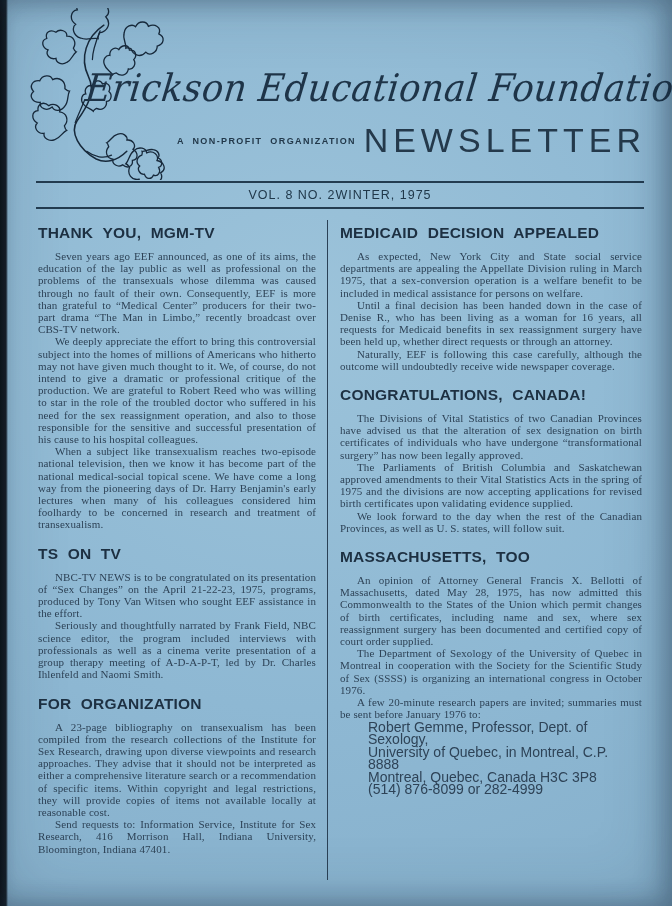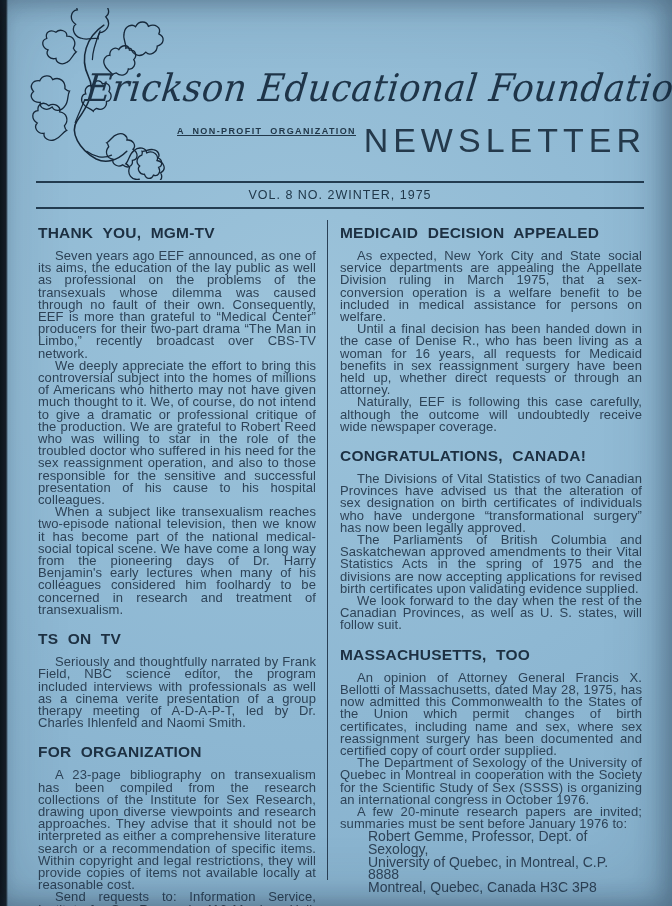--- a/index.html
+++ b/index.html
@@ -40,24 +40,24 @@
     font-family:"DejaVu Serif", serif;
     font-style:italic;
     font-size:38px;
     color:#1e3448;
     white-space:nowrap;
     transform:scaleX(.93) skewX(-7deg);
     transform-origin:left center;
     letter-spacing:.5px;
   }
   .nonprofit{
-    position:absolute;left:177px;top:126px;
+    position:absolute;left:177px;top:136px;
     font-size:9px;font-weight:bold;
     letter-spacing:1.4px;word-spacing:4px;
-    color:#22384a;white-space:nowrap;text-decoration:underline;
+    color:#22384a;white-space:nowrap;
   }
   .newsletter{
     position:absolute;right:26px;top:122px;
     font-size:34px;font-weight:400;
     letter-spacing:5px;
     color:#24394b;white-space:nowrap;
     transform:scaleY(.96);transform-origin:right top;
   }
   .rule{position:absolute;left:36px;right:28px;height:2px;background:var(--rule,#233c50);}
   .rule-top{top:181px;}
@@ -85,24 +85,25 @@
   h2.article-heading{
     margin:14px 0 8px 0;
     font-size:15.5px;font-weight:bold;
     letter-spacing:.2px;word-spacing:5px;
     color:var(--heading-ink,#1d3042);
     white-space:nowrap;
   }
   .col article:first-child h2.article-heading{margin-top:2px;}
   p.article-paragraph{
     margin:0;
-    font-size:13px;line-height:12.2px;
+    font-size:11px;line-height:12.2px;
     text-align:justify;text-indent:17px;
     letter-spacing:.1px;
     color:var(--ink,#2e4357);
+    font-family:Liberation Serif, serif;
   }
   .address-block{
     margin:0 0 0 28px;
     font-size:14px;line-height:12.6px;
     color:var(--ink,#2e4357);
   }
 </style>
 </head>
 <body>
 
@@ -153,20 +154,21 @@
 
       <article>
         <h2 class="article-heading">THANK YOU, MGM-TV</h2>
         <p class="article-paragraph">Seven years ago EEF announced, as one of its aims, the education of the lay public as well as professional on the problems of the transexuals whose dilemma was caused through no fault of their own.  Consequently, EEF is more than grateful to “Medical Center” producers for their two-part drama “The Man in Limbo,” recently broadcast over CBS-TV network.</p>
         <p class="article-paragraph">We deeply appreciate the effort to bring this controversial subject into the homes of millions of Americans who hitherto may not have given much thought to it.  We, of course, do not intend to give a dramatic or professional critique of the production.  We are grateful to Robert Reed who was willing to star in the role of the troubled doctor who suffered in his need for the sex reassignment operation, and also to those responsible for the sensitive and successful presentation of his cause to his hospital colleagues.</p>
         <p class="article-paragraph">When a subject like transexualism reaches two-episode national television, then we know it has become part of the national medical-social topical scene.  We have come a long way from the pioneering days of Dr. Harry Benjamin's early lectures when many of his colleagues considered him foolhardy to be concerned in research and treatment of transexualism.</p>
       </article>
 
       <article>
         <h2 class="article-heading">TS ON TV</h2>
+        <p class="article-paragraph">NBC-TV NEWS is to be congratulated on its presentation of “Sex Changes” on the April 21-22-23, 1975, programs, produced by Tony Van Witsen who sought EEF assistance in the effort.</p>
         <p class="article-paragraph">Seriously and thoughtfully narrated by Frank Field, NBC science editor, the program included interviews with professionals as well as a cinema verite presentation of a group therapy meeting of A-D-A-P-T, led by Dr. Charles Ihlenfeld and Naomi Smith.</p>
       </article>
 
       <article>
         <h2 class="article-heading">FOR ORGANIZATION</h2>
         <p class="article-paragraph">A 23-page bibliography on transexualism has been compiled from the research collections of the Institute for Sex Research, drawing upon diverse viewpoints and research approaches.  They advise that it should not be interpreted as either a comprehensive literature search or a recommendation of specific items.  Within copyright and legal restrictions, they will provide copies of items not available locally at reasonable cost.</p>
         <p class="article-paragraph">Send requests to: Information Service, Institute for Sex Research, 416 Morrison Hall, Indiana University, Bloomington, Indiana 47401.</p>
       </article>
 
     </div>
@@ -192,18 +194,19 @@
         <p class="article-paragraph">An opinion of Attorney General Francis X. Bellotti of Massachusetts, dated May 28, 1975, has now admitted this Commonwealth to the States of the Union which permit changes of birth certificates, including name and sex, where sex reassignment surgery has been documented and certified copy of court order supplied.</p>
       </article>
 
       <article>
         <p class="article-paragraph">The Department of Sexology of the University of Quebec in Montreal in cooperation with the Society for the Scientific Study of Sex (SSSS) is organizing an international congress in October 1976.</p>
         <p class="article-paragraph">A few 20-minute research papers are invited; summaries must be sent before January 1976 to:</p>
         <div class="address-block">
           <div>Robert Gemme, Professor, Dept. of Sexology,</div>
           <div>University of Quebec, in Montreal, C.P. 8888</div>
           <div>Montreal, Quebec, Canada H3C 3P8</div>
+          <div>(514) 876-8099 or 282-4999</div>
         </div>
       </article>
 
     </div>
   </div>
 </div>
 
 </body></html>

